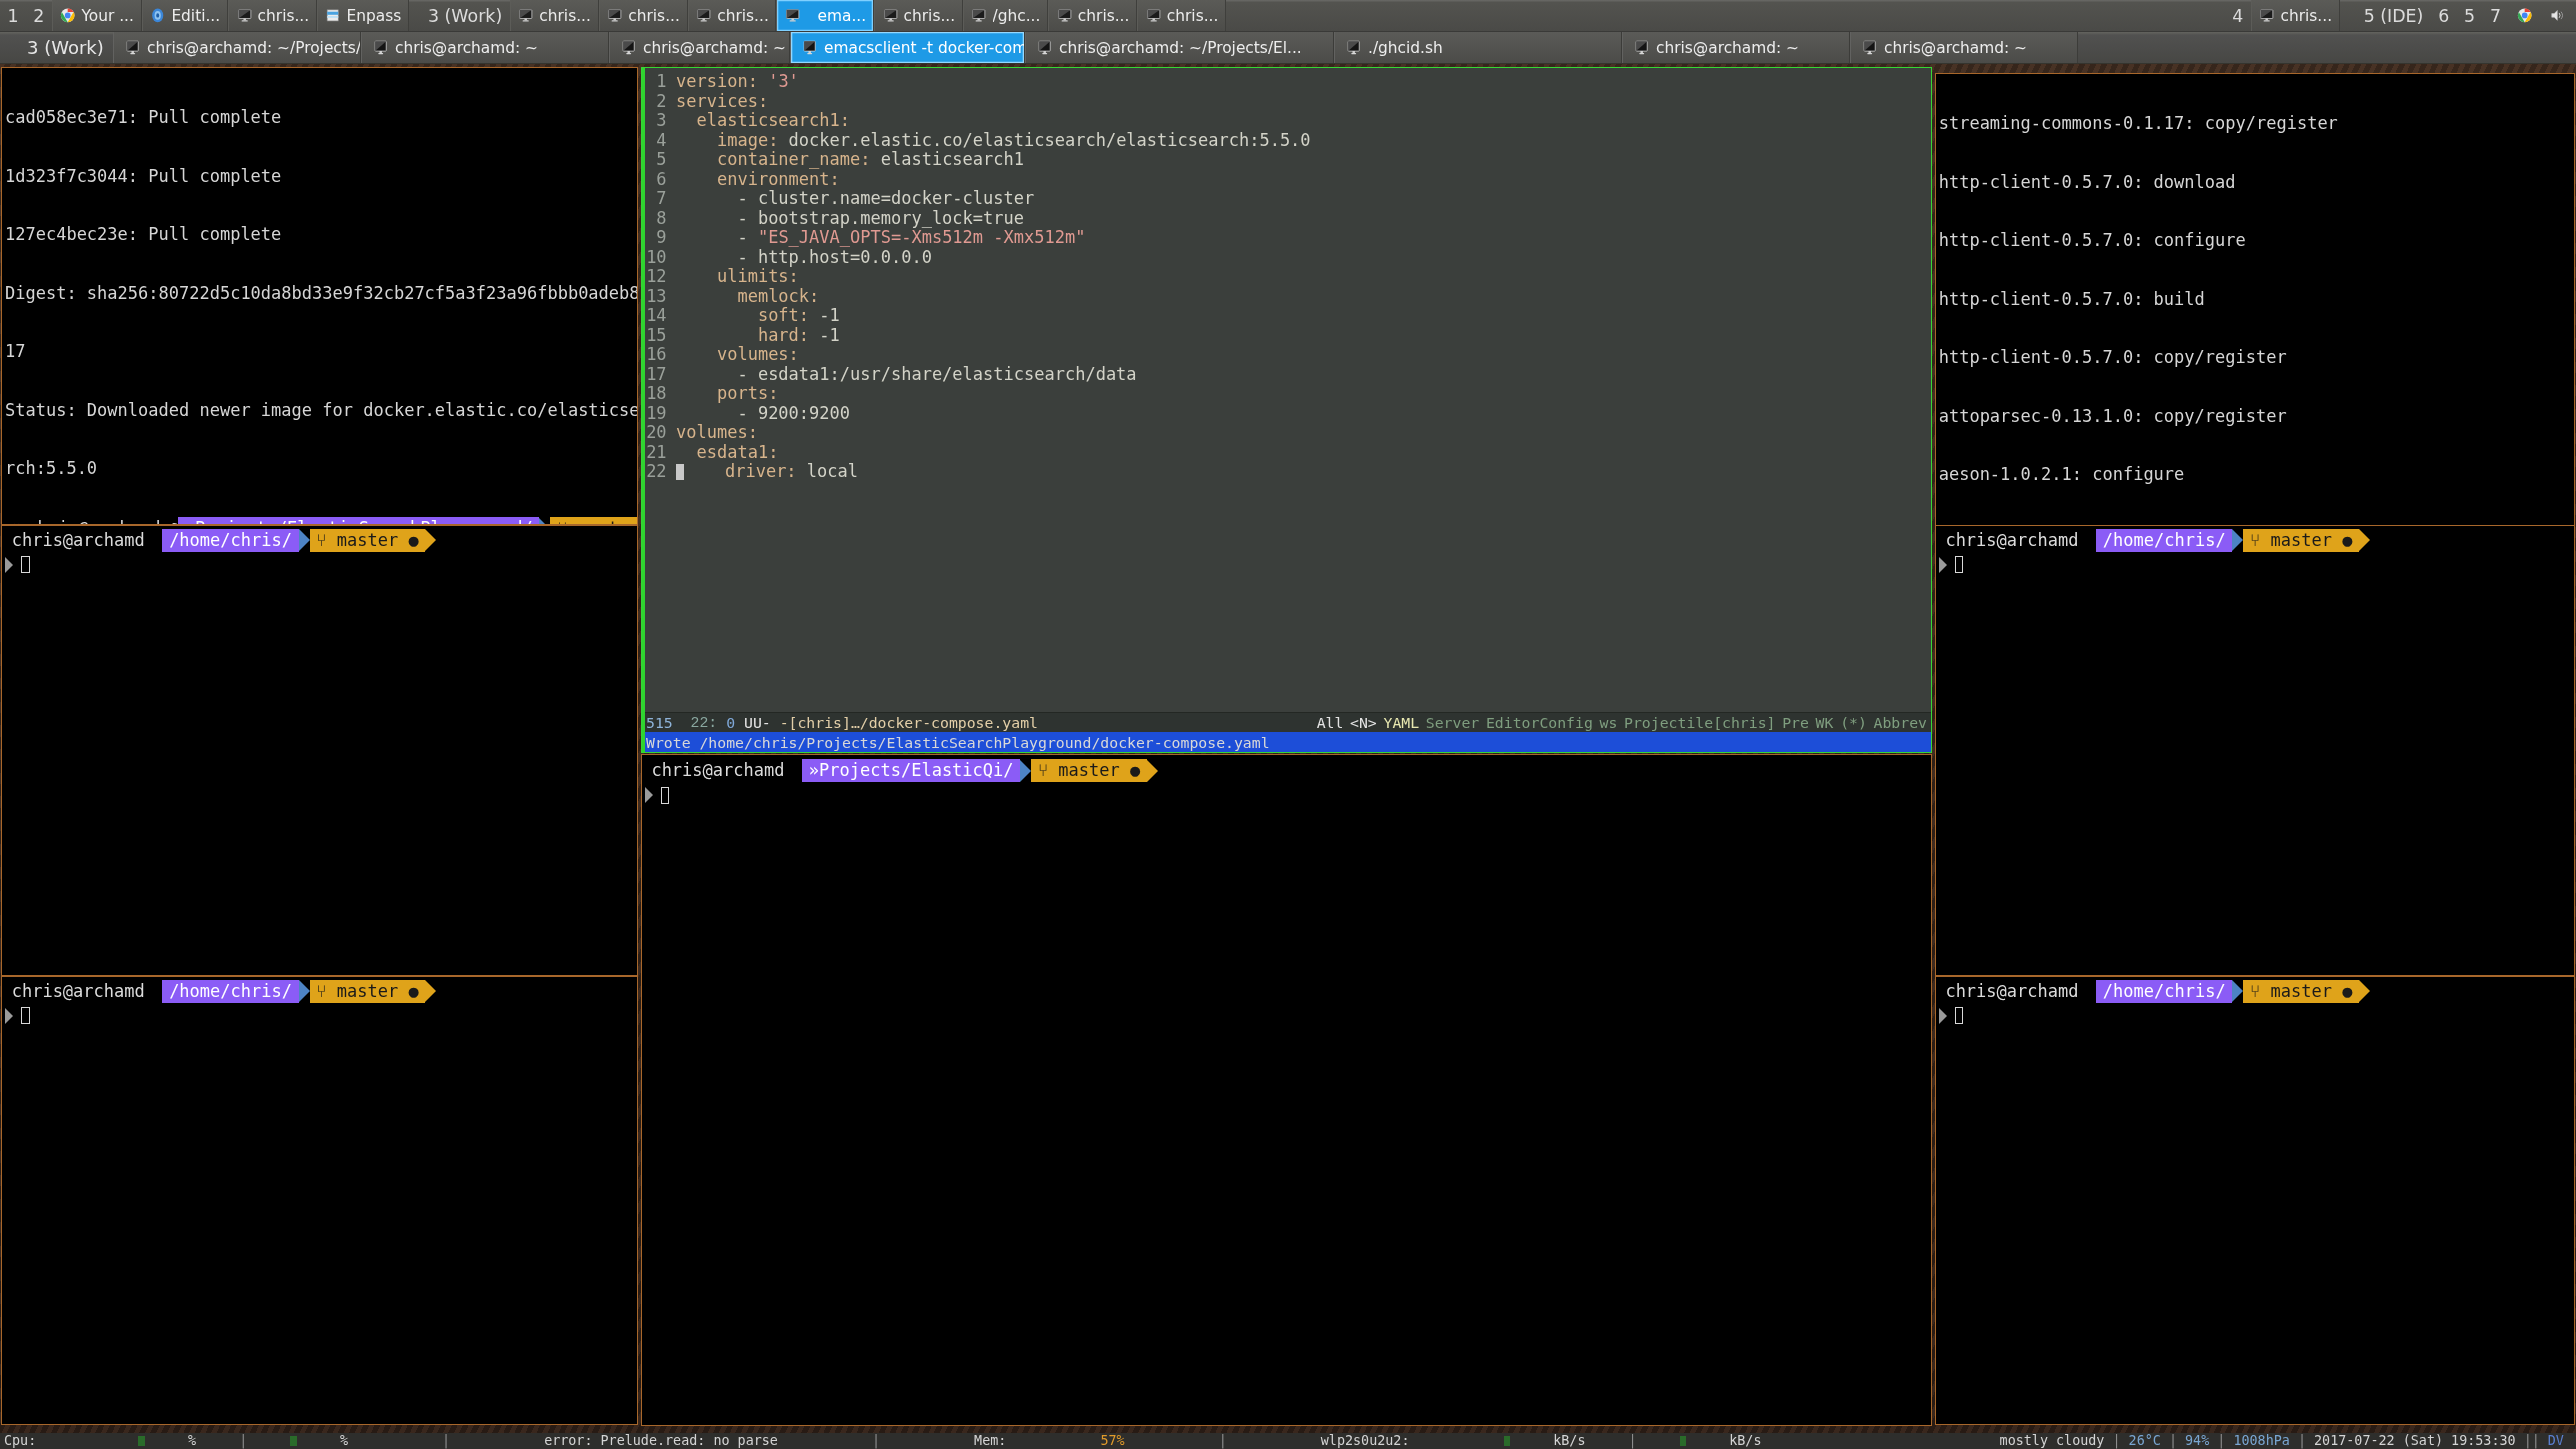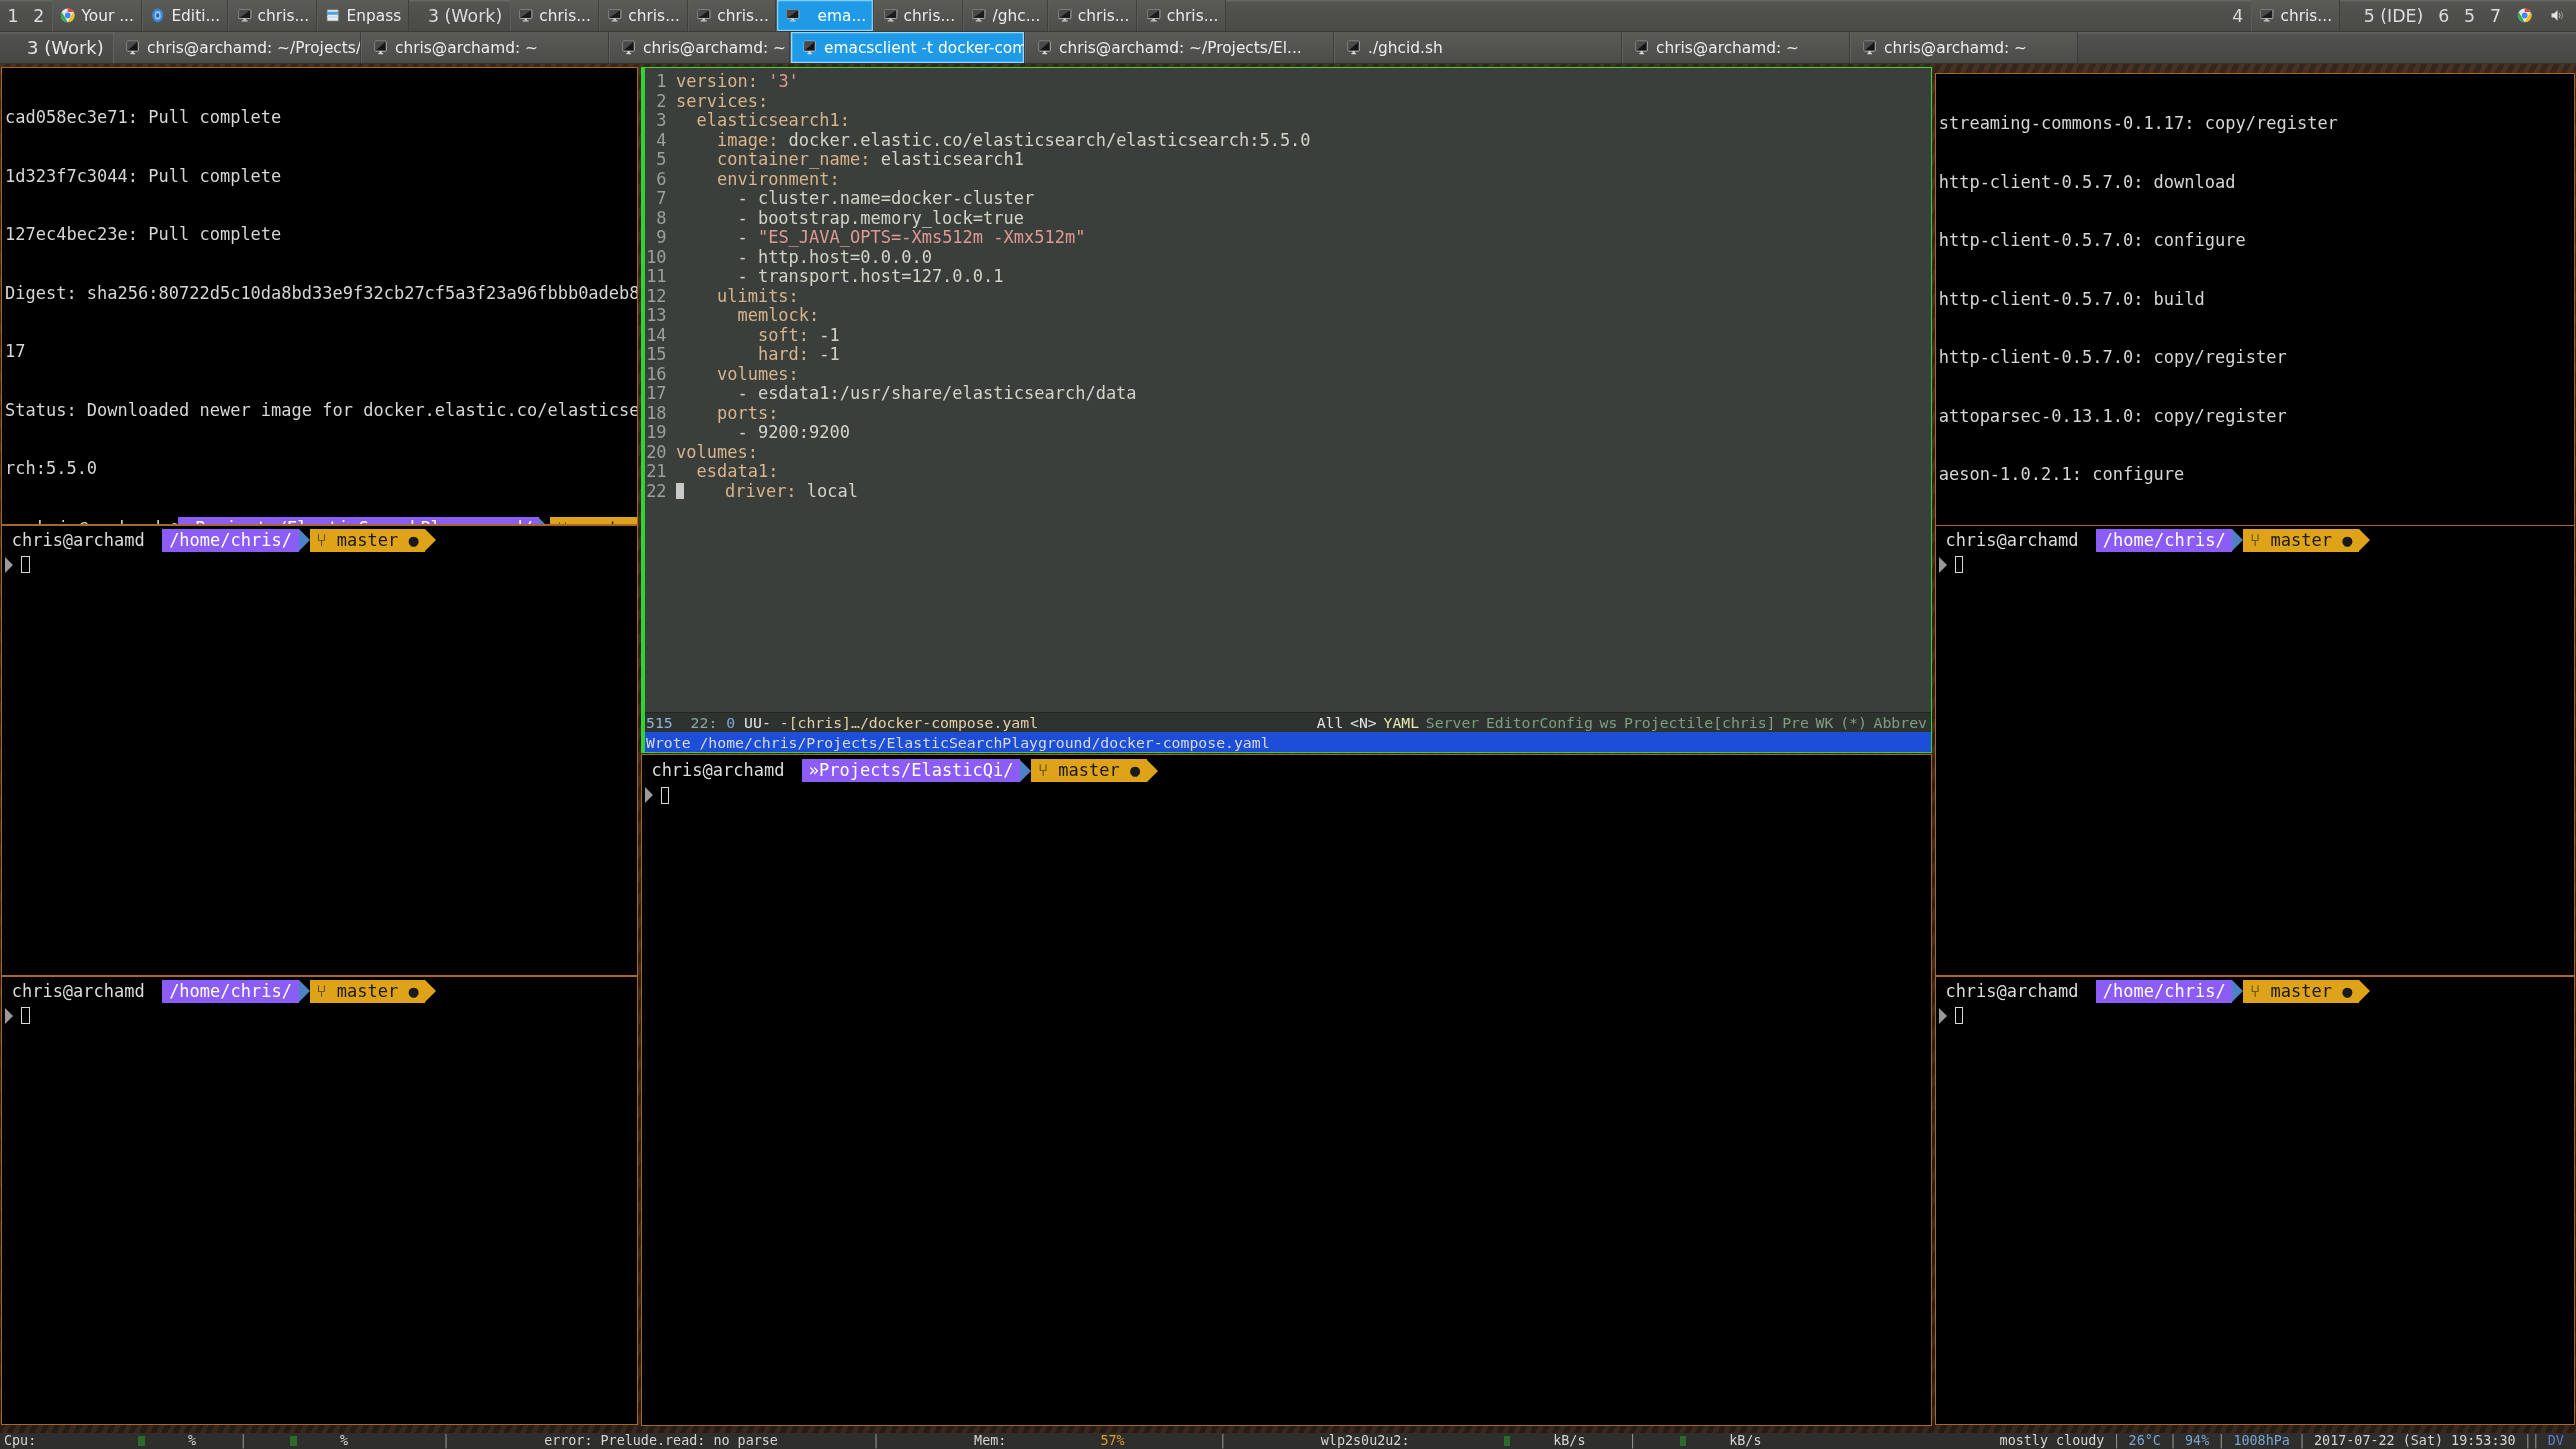--- a/index.html
+++ b/index.html
@@ -108,21 +108,21 @@
   .v{ color:#d3d3c8; }   
   .s{ color:#e09a92; }   
   .e-cursor{ display:inline-block; width:8px; height:16px; background:#c9c9c9;
     vertical-align:-2.7px; }
   .e-modeline{
     height:20px; background:#2e3330; display:flex; align-items:center;
     font-family:"DejaVu Sans Mono", monospace; font-size:14.8px; color:#cfcfcf;
     padding:0 4px; white-space:pre; border-top:0.7px solid #232723;
   }
   .ml-num{ color:#8fb4d9; }
-  .ml-col{ color:#8aa8a0; }
+  .ml-col{ color:#8aa8a0;font-family:Liberation Mono, monospace; }
   .ml-zero{ color:#7fa8d8; }
   .ml-mode{ color:#e8e8b0; }
   .ml-minor{ color:#7f9e7f; }
   .ml-file{ color:#e3cfa8; }
   .ml-white{ color:#e4e4e4; }
   .e-mini{
     height:20px; background:#1d4ed8; color:#d8d8d8;
     font-family:"DejaVu Sans Mono", monospace; font-size:14.8px;
     display:flex; align-items:center; padding:0 4px; white-space:pre;
   }
@@ -453,21 +453,20 @@
         <div class="e-line"><span class="e-num">1</span><span class="e-txt"><span class="k">version:</span><span class="v"> </span><span class="s">'3'</span></span></div>
         <div class="e-line"><span class="e-num">2</span><span class="e-txt"><span class="k">services:</span></span></div>
         <div class="e-line"><span class="e-num">3</span><span class="e-txt">  <span class="k">elasticsearch1:</span></span></div>
         <div class="e-line"><span class="e-num">4</span><span class="e-txt">    <span class="k">image:</span><span class="v"> docker.elastic.co/elasticsearch/elasticsearch:5.5.0</span></span></div>
         <div class="e-line"><span class="e-num">5</span><span class="e-txt">    <span class="k">container_name:</span><span class="v"> elasticsearch1</span></span></div>
         <div class="e-line"><span class="e-num">6</span><span class="e-txt">    <span class="k">environment:</span></span></div>
         <div class="e-line"><span class="e-num">7</span><span class="e-txt">      <span class="v">- cluster.name=docker-cluster</span></span></div>
         <div class="e-line"><span class="e-num">8</span><span class="e-txt">      <span class="v">- bootstrap.memory_lock=true</span></span></div>
         <div class="e-line"><span class="e-num">9</span><span class="e-txt">      <span class="v">- </span><span class="s">"ES_JAVA_OPTS=-Xms512m -Xmx512m"</span></span></div>
         <div class="e-line"><span class="e-num">10</span><span class="e-txt">      <span class="v">- http.host=0.0.0.0</span></span></div>
-        <div class="e-line"><span class="e-num">11</span><span class="e-txt">      <span class="v">- transport.host=127.0.0.1</span></span></div>
         <div class="e-line"><span class="e-num">12</span><span class="e-txt">    <span class="k">ulimits:</span></span></div>
         <div class="e-line"><span class="e-num">13</span><span class="e-txt">      <span class="k">memlock:</span></span></div>
         <div class="e-line"><span class="e-num">14</span><span class="e-txt">        <span class="k">soft:</span><span class="v"> -1</span></span></div>
         <div class="e-line"><span class="e-num">15</span><span class="e-txt">        <span class="k">hard:</span><span class="v"> -1</span></span></div>
         <div class="e-line"><span class="e-num">16</span><span class="e-txt">    <span class="k">volumes:</span></span></div>
         <div class="e-line"><span class="e-num">17</span><span class="e-txt">      <span class="v">- esdata1:/usr/share/elasticsearch/data</span></span></div>
         <div class="e-line"><span class="e-num">18</span><span class="e-txt">    <span class="k">ports:</span></span></div>
         <div class="e-line"><span class="e-num">19</span><span class="e-txt">      <span class="v">- 9200:9200</span></span></div>
         <div class="e-line"><span class="e-num">20</span><span class="e-txt"><span class="k">volumes:</span></span></div>
         <div class="e-line"><span class="e-num">21</span><span class="e-txt">  <span class="k">esdata1:</span></span></div>

